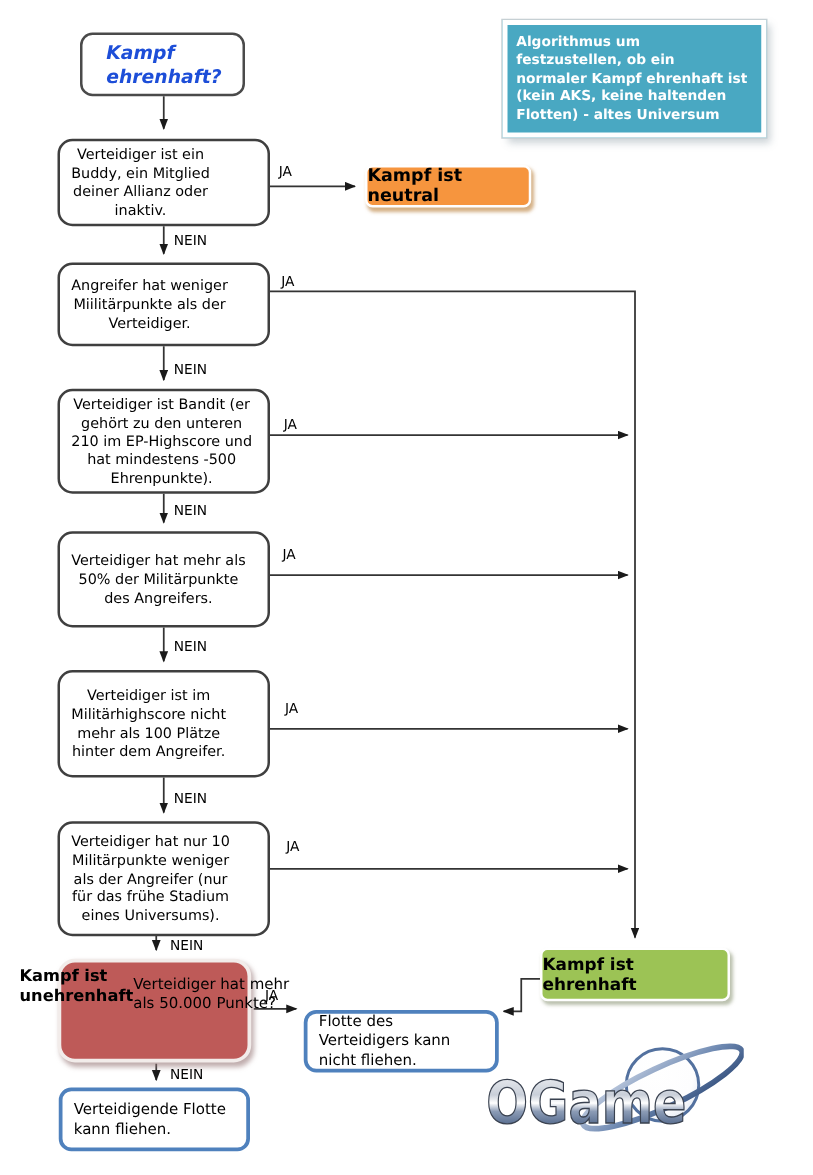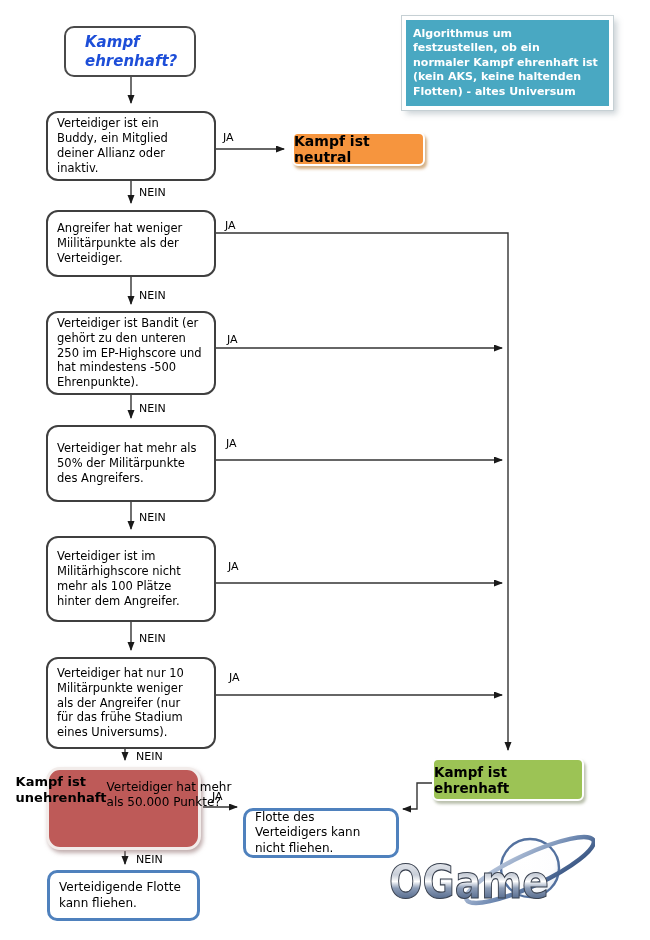--- a/index.html
+++ b/index.html
@@ -23,21 +23,21 @@
   .info-box{
     left:402px;top:16px;width:211px;height:94px;background:#49a8c2;
     border:4px solid #fff;box-shadow:0 0 0 1px #c6d0d4, 4px 4px 6px rgba(110,130,140,.35);
     padding:4px 7px;
   }
   .info-box .t{color:#fff;font-weight:bold;font-size:11px;line-height:1.32;white-space:pre;}
 
   
   .decision{
     background:#fff;border:2px solid #3f3f3f;border-radius:12px;
-    left:46px;width:170px;padding:2px 9px;font-size:11.5px;
+    left:46px;width:170px;padding:2px 9px;font-size:11.5px;text-align:center;
   }
   .d1{top:111px;height:70px;} .d2{top:210px;height:67px;}
   .d3{top:311px;height:84px;} .d4{top:425px;height:77px;}
   .d5{top:536px;height:86px;} .d6{top:657px;height:92px;}
 
   
   .neutral-box{
     left:292px;top:132px;width:133px;height:34px;background:#f6953e;
     border:2px solid #fff;border-radius:6px;box-shadow:2px 3px 3px rgba(198,150,92,.75);
     justify-content:center;font-weight:bold;font-size:14px;
@@ -120,21 +120,21 @@
 inaktiv.</div>
   </div>
   <div class="node decision d2">
     <div class="ml">Angreifer hat weniger
 Miilitärpunkte als der
 Verteidiger.</div>
   </div>
   <div class="node decision d3">
     <div class="ml">Verteidiger ist Bandit (er
 gehört zu den unteren
-250 im EP-Highscore und
+210 im EP-Highscore und
 hat mindestens -500
 Ehrenpunkte).</div>
   </div>
   <div class="node decision d4">
     <div class="ml">Verteidiger hat mehr als
 50% der Militärpunkte
 des Angreifers.</div>
   </div>
   <div class="node decision d5">
     <div class="ml">Verteidiger ist im

